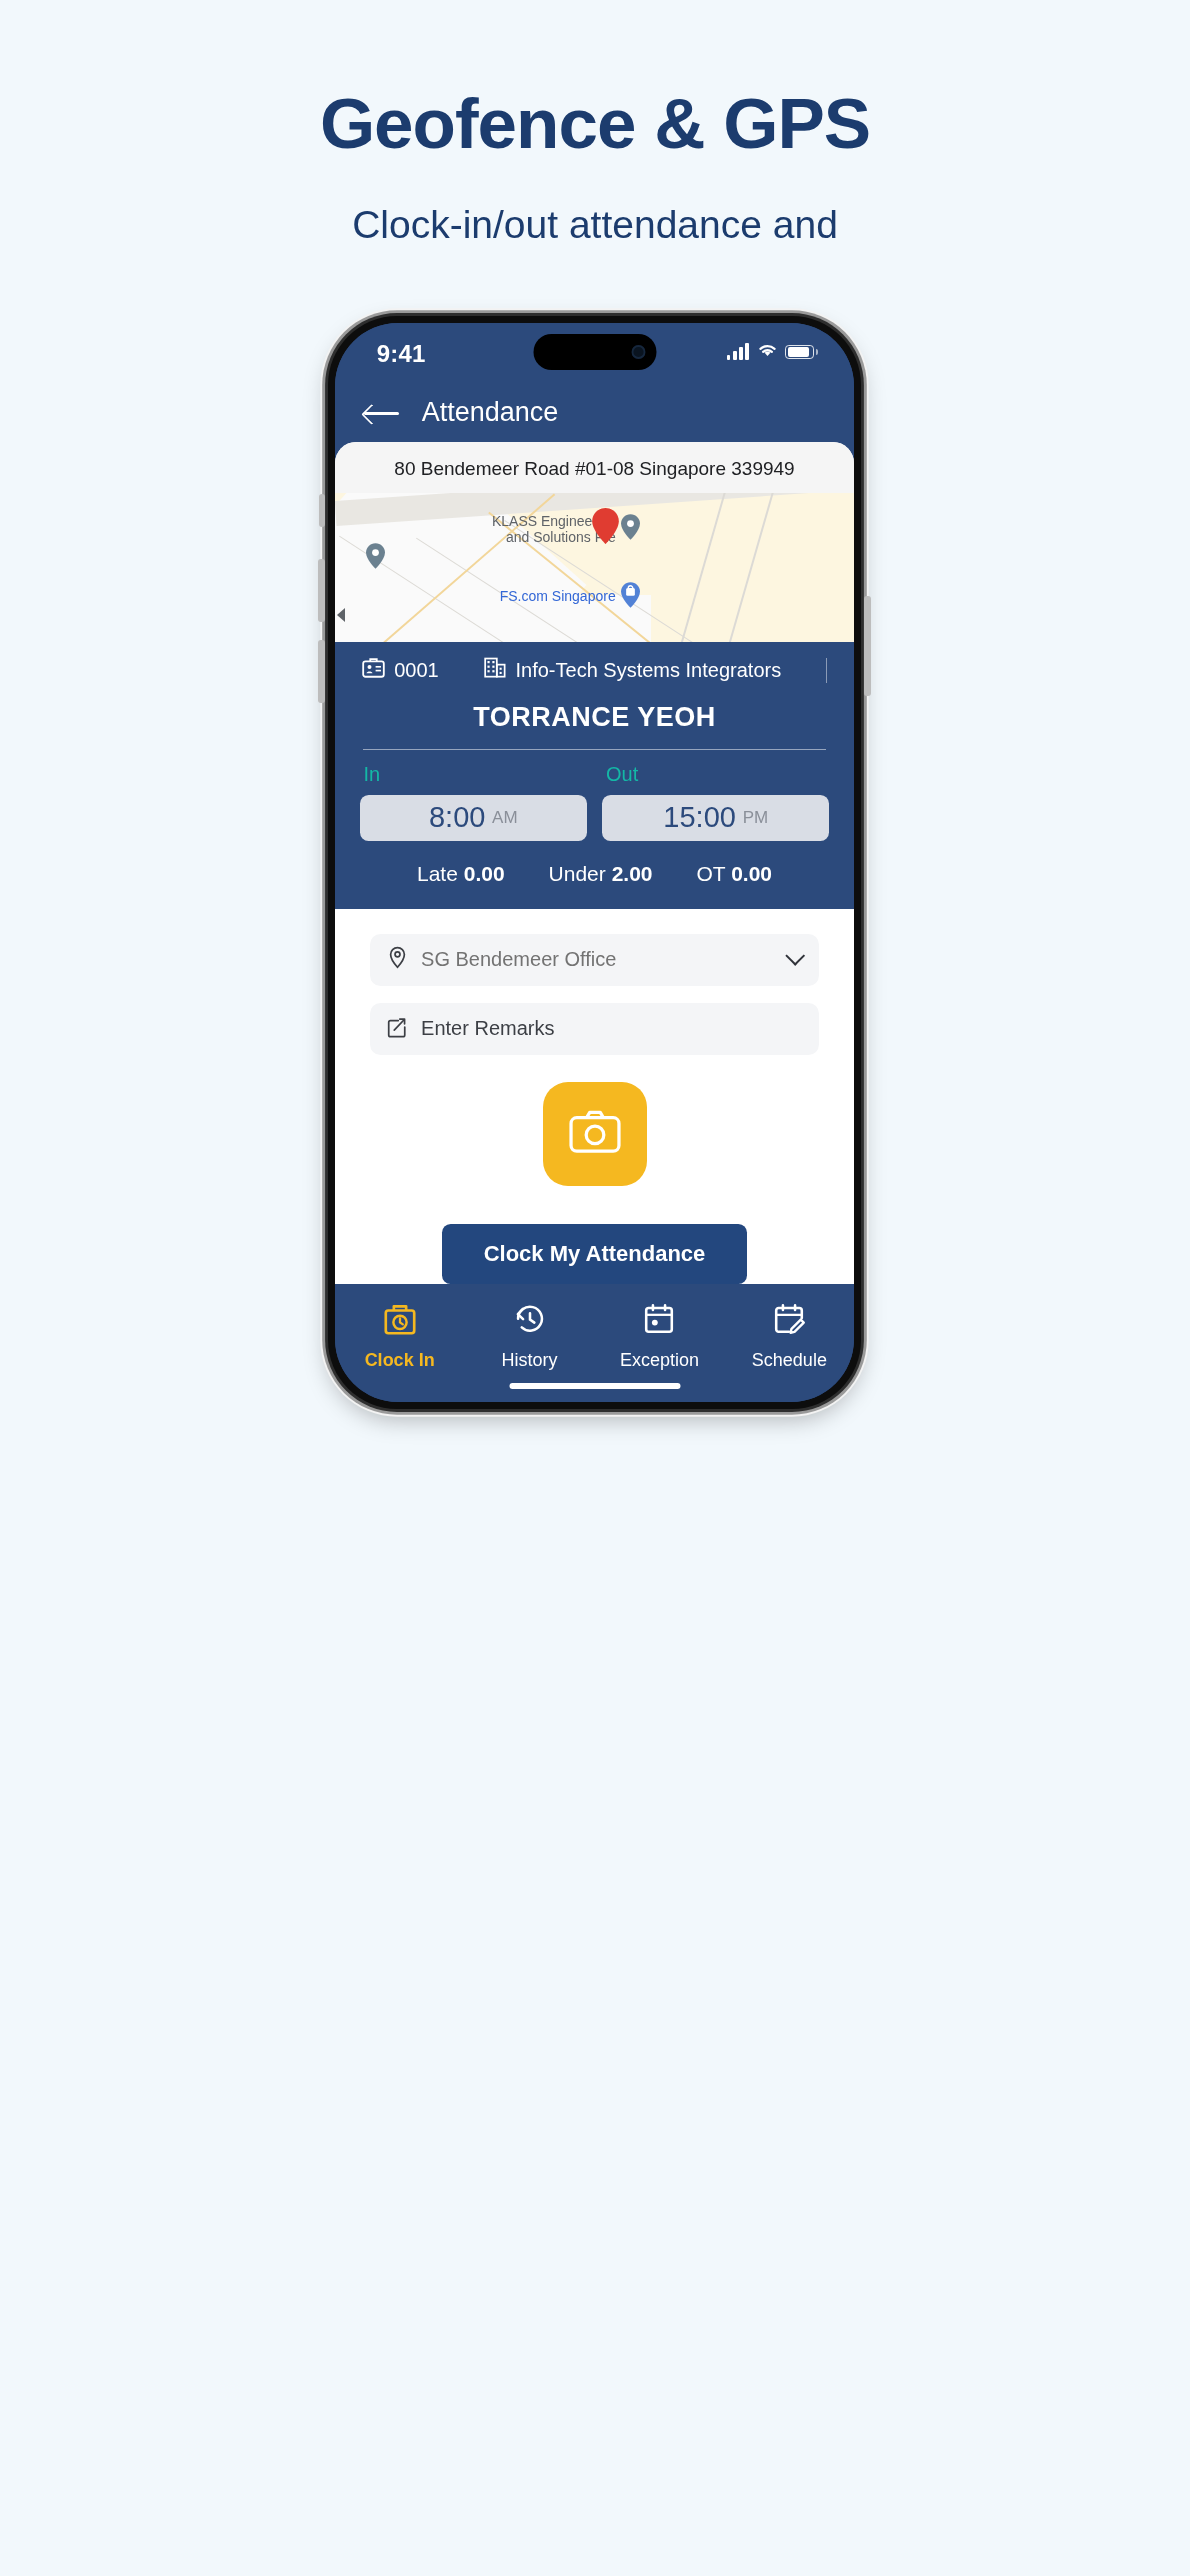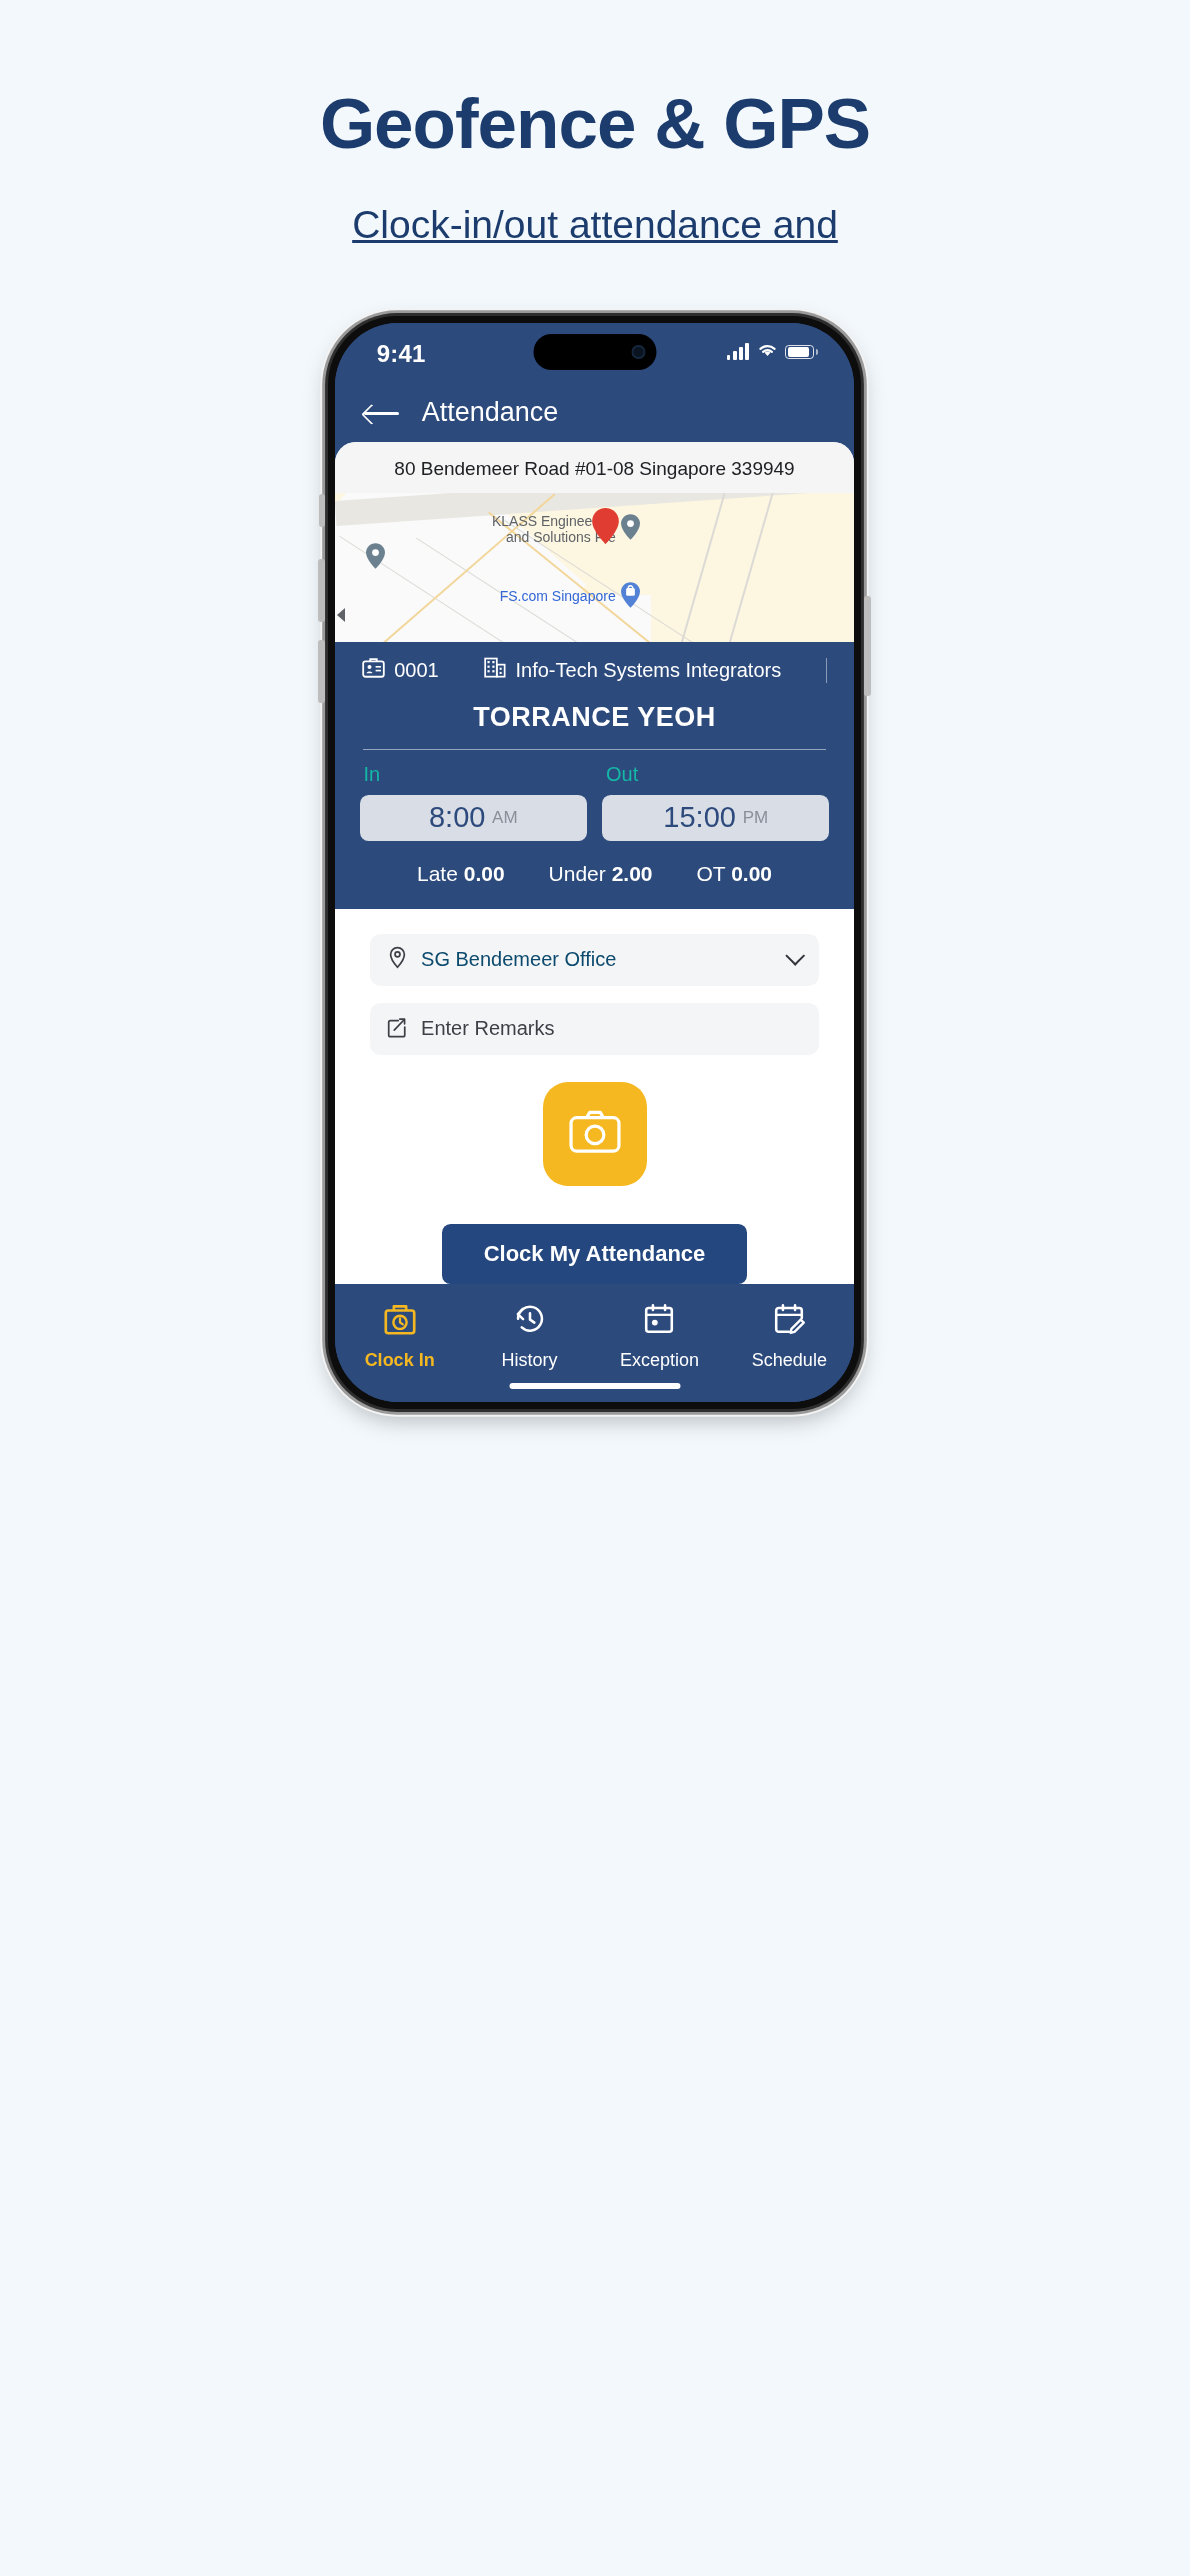--- a/index.html
+++ b/index.html
@@ -25,21 +25,20 @@
     color: #1c3c6e;
     letter-spacing: -1px;
     line-height: 1.0;
   }
   .promo-sub {
     margin-top: 38px;
     font-size: 39px;
     color: #1c3c6e;
     line-height: 1.42;
     font-weight: 400;
-    text-decoration: underline;
   }
 
   
   .phone-wrap {
     position: absolute;
     left: 83px;
     top: 316px;
     width: 1024px;
     height: 1112px;
   }
@@ -300,21 +299,21 @@
   .field {
     background: #f4f5f7;
     border-radius: 10.5px;
     height: 52px;
     display: flex;
     align-items: center;
     padding: 0 17px;
     gap: 13.4px;
     margin-bottom: 17px;
   }
-  .field-text { font-size: 20px; color: #0c4a6e; }
+  .field-text { font-size: 20px; color: #737373; }
   .field-text.ph { color: #3c3f45; }
   .field-chevron {
     margin-left: auto;
     width: 14.4px; height: 14.4px;
     border-right: 2.9px solid #30333a;
     border-bottom: 2.9px solid #30333a;
     transform: rotate(45deg) translate(-2.9px,-2.9px);
   }
 
   .camera-wrap { display:flex; justify-content:center; margin-top: 27px; }

